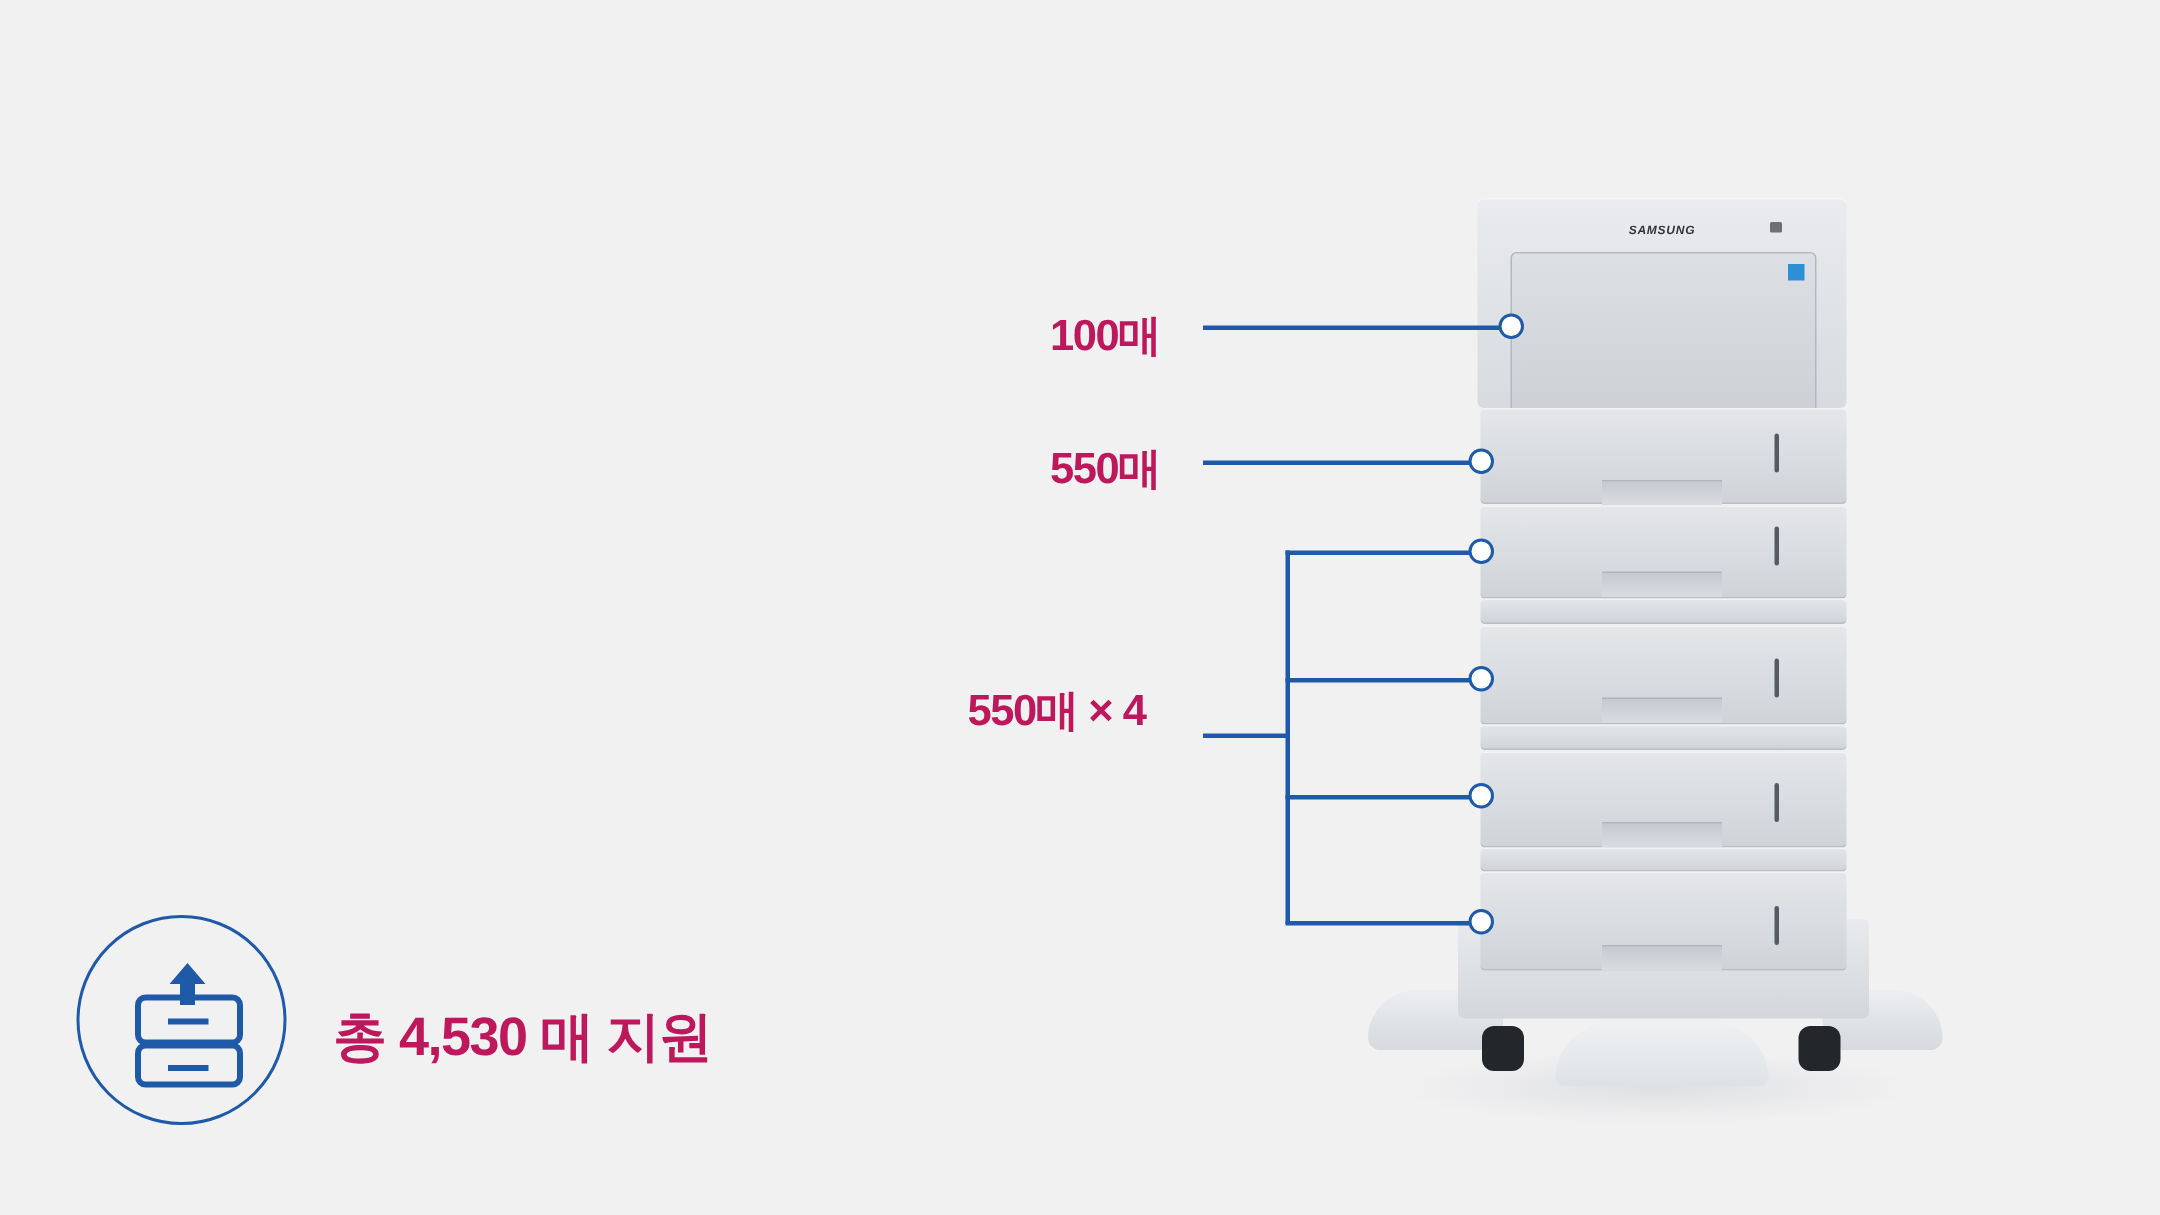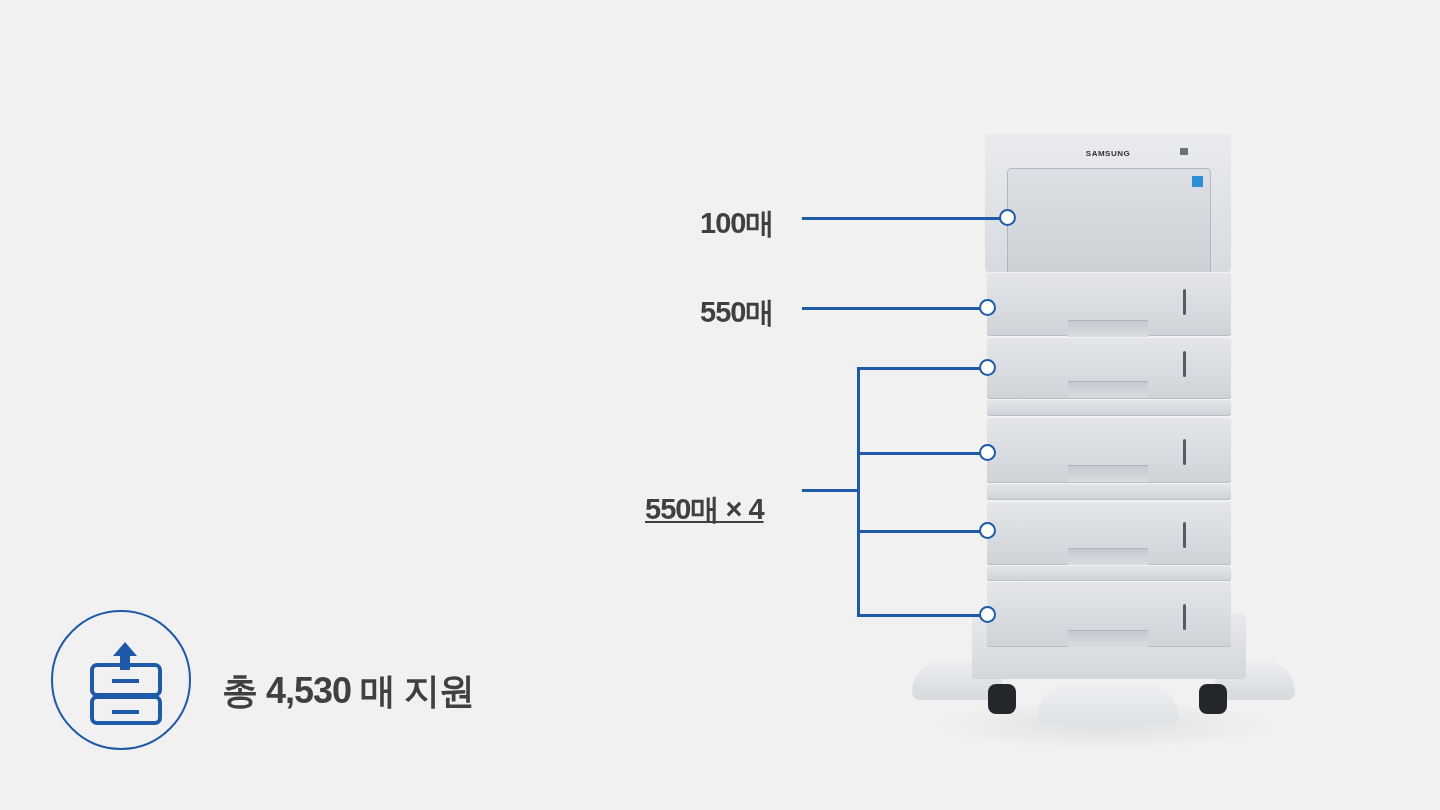--- a/index.html
+++ b/index.html
@@ -1,18 +1,18 @@
 <!DOCTYPE html>
 <html><head>
 <meta charset="utf-8">
 <style>
   html,body{margin:0;padding:0;}
   body{width:1440px;height:810px;background:#f1f1f2;position:relative;overflow:hidden;font-family:"Liberation Sans","DejaVu Sans",sans-serif;}
-  .abs{position:absolute;}
-  .lbl{position:absolute;color:#404040;font-weight:bold;font-size:29px;letter-spacing:-1px;white-space:nowrap;}
+  .abs{position:absolute;font-style:italic;}
+  .lbl{position:absolute;color:#be185d;font-weight:bold;font-size:29px;letter-spacing:-1px;white-space:nowrap;}
   .line{position:absolute;background:#1f5aa8;}
   .dot{position:absolute;width:13px;height:13px;border:2.5px solid #1f5aa8;border-radius:50%;background:#fff;}
   .seg{position:absolute;left:987px;width:244px;background:linear-gradient(#e4e6e9,#cfd3d8);border-radius:3px;box-shadow:inset 0 1px 0 #f2f3f5, inset 0 -1px 0 #b9bec4;}
   .handle{position:absolute;left:1068px;width:80px;height:16px;background:linear-gradient(#c6cad0,#d9dce0);border-top:1px solid #b0b5bb;}
   .gauge{position:absolute;left:1183px;width:3px;height:26px;background:#555b62;border-radius:2px;}
 </style>
 </head>
 <body>
 
 <div>
@@ -59,21 +59,21 @@
 </div>
 
 <div class="lbl" style="left:700px;top:204px;">100매</div>
 <div class="line" style="left:802px;top:217px;width:198px;height:2.5px;"></div>
 <div class="dot" style="left:999px;top:209px;"></div>
 
 <div class="lbl" style="left:700px;top:293px;">550매</div>
 <div class="line" style="left:802px;top:307px;width:178px;height:2.5px;"></div>
 <div class="dot" style="left:979px;top:299px;"></div>
 
-<div class="lbl" style="left:645px;top:490px;text-decoration:underline;">550매 × 4</div>
+<div class="lbl" style="left:645px;top:454px;">550매 × 4</div>
 <div class="line" style="left:802px;top:489px;width:57px;height:2.5px;"></div>
 <div class="line" style="left:857px;top:367px;width:2.5px;height:249px;"></div>
 <div class="line" style="left:857px;top:367px;width:123px;height:2.5px;"></div>
 <div class="dot" style="left:979px;top:359px;"></div>
 <div class="line" style="left:857px;top:452px;width:123px;height:2.5px;"></div>
 <div class="dot" style="left:979px;top:444px;"></div>
 <div class="line" style="left:857px;top:530px;width:123px;height:2.5px;"></div>
 <div class="dot" style="left:979px;top:522px;"></div>
 <div class="line" style="left:857px;top:614px;width:123px;height:2.5px;"></div>
 <div class="dot" style="left:979px;top:606px;"></div>

